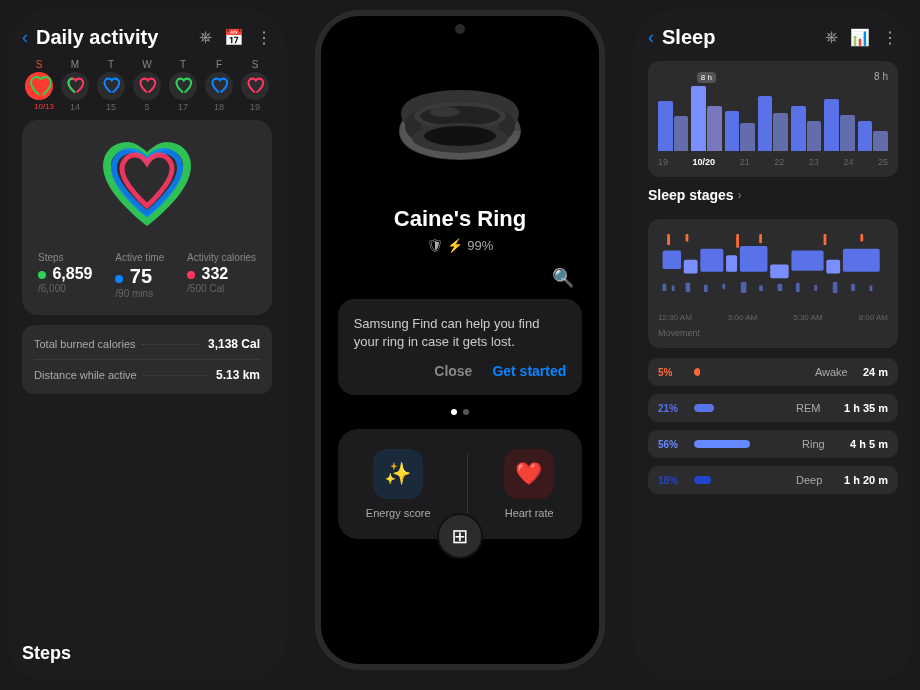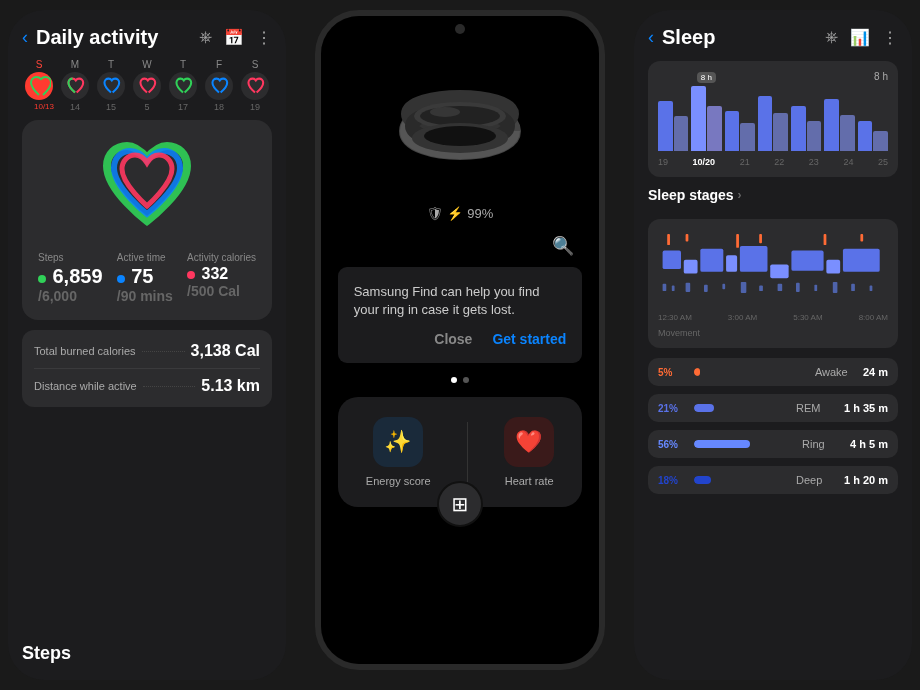--- a/index.html
+++ b/index.html
@@ -137,23 +137,22 @@
       margin-bottom: 2px;
     }
 
     .stat-value {
       font-size: 18px;
       font-weight: 700;
       color: white;
     }
 
     .stat-sub {
-      font-size: 14px;
+      font-size: 10px;
       color: #666;
-      font-weight: bold;
     }
 
     .stat-dot {
       display: inline-block;
       width: 8px;
       height: 8px;
       border-radius: 50%;
       margin-right: 2px;
     }
 
@@ -184,21 +183,21 @@
       border-bottom: none;
       padding-bottom: 0;
     }
 
     .calorie-label {
       font-size: 11px;
       color: #aaa;
     }
 
     .calorie-value {
-      font-size: 16px;
+      font-size: 12px;
       font-weight: 600;
       color: white;
     }
 
     .steps-label {
       font-size: 18px;
       font-weight: 700;
       color: white;
       margin-top: 8px;
     }
@@ -289,21 +288,21 @@
       width: 90%;
       display: flex;
       justify-content: flex-end;
       margin-bottom: 10px;
       padding-right: 10px;
     }
 
     .popup-card {
       width: 88%;
       background: #1c1c1e;
-      border-radius: 9px;
+      border-radius: 16px;
       padding: 16px;
       margin-bottom: 14px;
     }
 
     .popup-text {
       font-size: 13px;
       color: #ccc;
       margin-bottom: 12px;
       line-height: 1.4;
     }
@@ -620,21 +619,21 @@
 
           <path d="M55 70 C55 70 30 48 30 33 C30 25 36 19 43 19 C48 19 52 22 55 27 C58 22 62 19 67 19 C74 19 80 25 80 33 C80 48 55 70 55 70Z" fill="none" stroke="#ff375f" stroke-width="5" opacity="0.9"></path>
         </svg>
       </div>
 
       <div class="stats-row">
         <div class="stat-item">
           <span class="stat-label">Steps</span>
           <div>
             <span class="stat-dot dot-green"></span>
-            <span class="stat-value" style="font-size:20px;">6,859</span>
+            <span class="stat-value" style="font-size:16px;">6,859</span>
           </div>
           <span class="stat-sub">/6,000</span>
         </div>
         <div class="stat-item">
           <span class="stat-label">Active time</span>
           <div>
             <span class="stat-dot dot-blue"></span>
             <span class="stat-value" style="font-size:20px;">75</span>
           </div>
           <span class="stat-sub">/90 mins</span>
@@ -685,20 +684,21 @@
 
             <ellipse cx="70" cy="40" rx="46" ry="14" fill="#3a3a3a"></ellipse>
             <ellipse cx="70" cy="40" rx="40" ry="10" fill="#222"></ellipse>
             <ellipse cx="70" cy="62" rx="48" ry="15" fill="#333"></ellipse>
             <ellipse cx="70" cy="60" rx="36" ry="10" fill="#111"></ellipse>
 
             <ellipse cx="55" cy="36" rx="15" ry="5" fill="#555" opacity="0.4"></ellipse>
           </svg>
         </div>
 
+        <span class="ring-name">Caine's Ring</span>
 
         <div class="ring-battery">
           <span>🛡</span>
           <span>⚡</span>
           <span>99%</span>
         </div>
 
         <div class="search-row">
           <span style="color:#aaa;font-size:18px;">🔍</span>
         </div>

